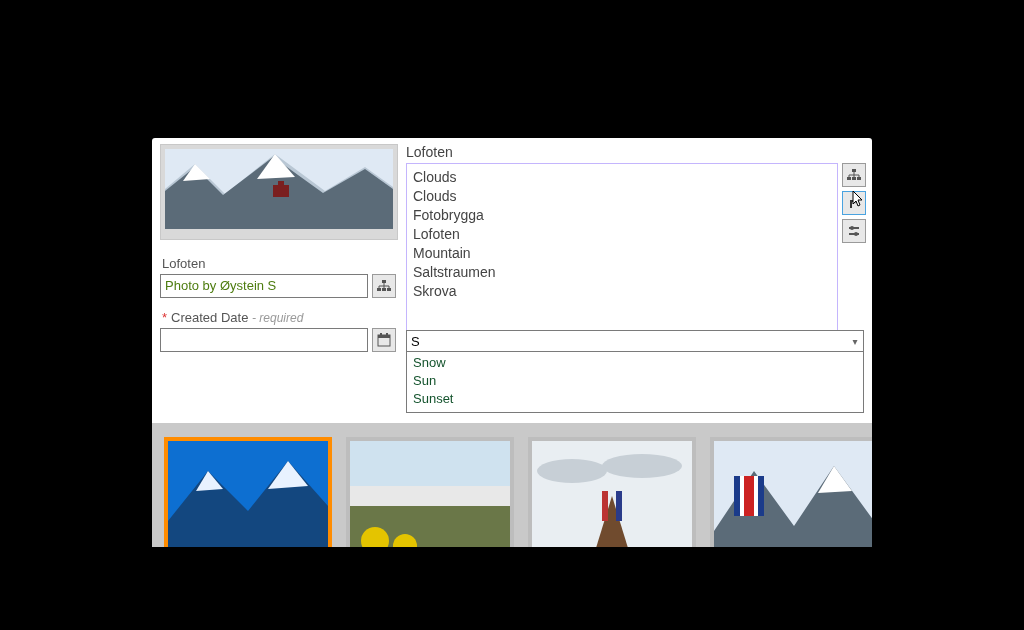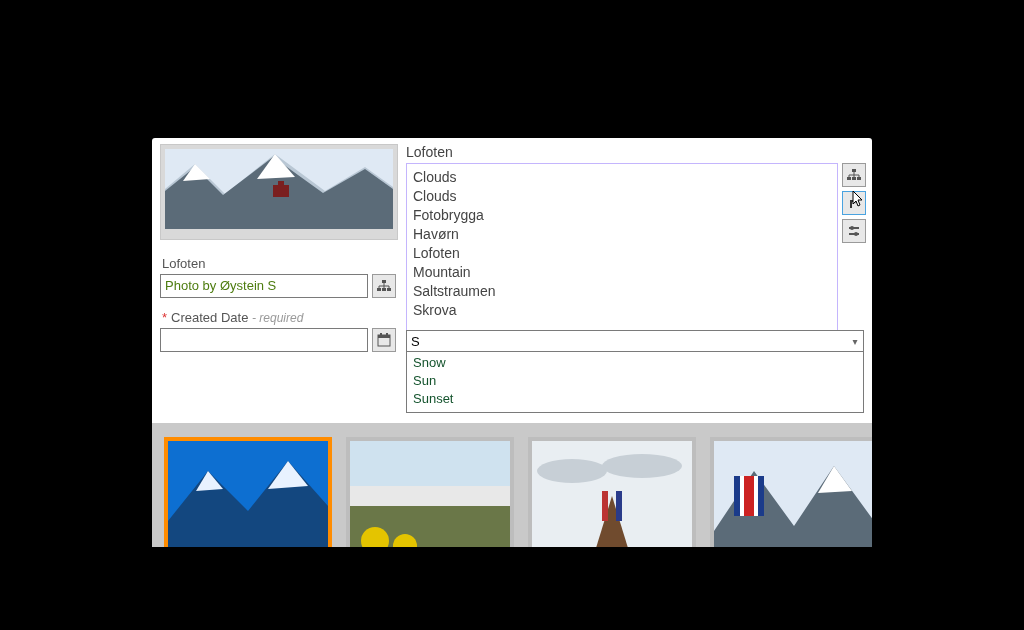--- a/index.html
+++ b/index.html
@@ -203,21 +203,20 @@
 
       </div>
 
       <div class="right-col">
         <div class="kw-label">Lofoten</div>
         <div class="kw-row">
           <div class="kw-list">
             <div>Clouds</div>
             <div>Clouds</div>
             <div>Fotobrygga</div>
-            <div>Havørn</div>
             <div>Lofoten</div>
             <div>Mountain</div>
             <div>Saltstraumen</div>
             <div>Skrova</div>
           </div>
           <div class="kw-side">
             <div class="sq-btn">
               <svg width="14" height="14" viewBox="0 0 14 14">
                 <rect x="5" y="1" width="4" height="3" fill="#555"></rect>
                 <rect x="0" y="9" width="4" height="3" fill="#555"></rect>

